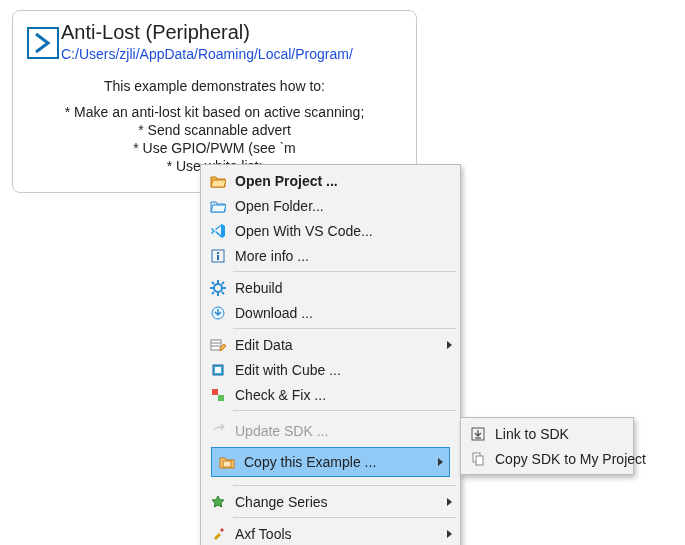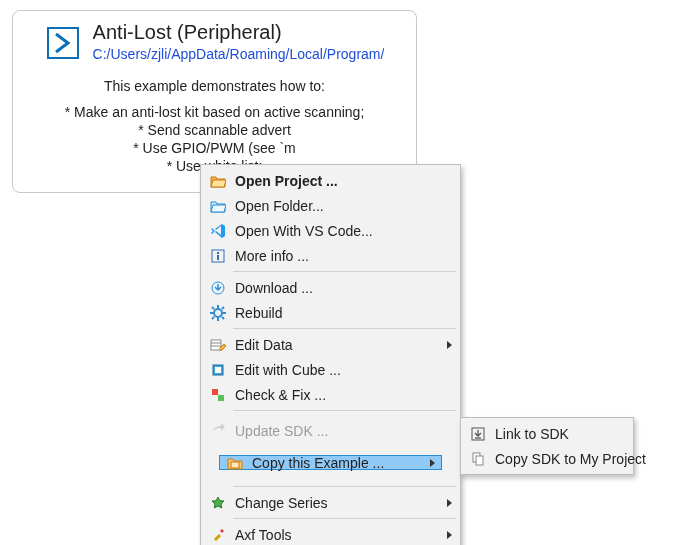--- a/index.html
+++ b/index.html
@@ -19,22 +19,20 @@
     border: 1px solid #c8c8c8;
     border-radius: 8px;
     background: #fff;
     padding: 0 0 16px 0;
     overflow: hidden;
   }
   .card-header {
     display: flex;
     align-items: flex-start;
     padding: 10px 12px 6px 12px;
-    gap: 12px;
-    justify-content: center;
   }
   .card-icon {
     flex: 0 0 auto;
     width: 36px; height: 36px;
     display: flex; align-items: center; justify-content: center;
     margin-top: 4px;
   }
   .card-title {
     font-size: 20px;
     font-weight: 400;
@@ -86,22 +84,22 @@
   }
   .menu-item .mi-label {
     flex: 1 1 auto;
     white-space: nowrap;
   }
   .menu-item.bold .mi-label { font-weight: 700; }
   .menu-item.disabled .mi-label { color: #9c9c9c; margin-top: 9px; }
   .menu-item.highlight {
     background: #91c9f7;
     border: 1px solid #2a8dd4;
-    height: 15px;
-    margin: 16px;
+    height: 30px;
+    margin: 8px;
   }
   .menu-item .submenu-arrow {
     position: absolute;
     right: 6px; top: 50%; transform: translateY(-50%);
     width: 0; height: 0;
     border-top: 4px solid transparent;
     border-bottom: 4px solid transparent;
     border-left: 5px solid #333;
   }
   .menu-sep {
@@ -175,47 +173,47 @@
           <rect x="6" y="6" width="2" height="5" fill="#2a6fb3"></rect>
         </svg>
     </span>
     <span class="mi-label">More info ...</span>
   </div>
 
   <div class="menu-sep"></div>
 
   <div class="menu-item">
     <span class="mi-icon">
-      <svg width="14" height="14" viewBox="0 0 14 14">
-          <circle cx="7" cy="7" r="6" fill="#eaf4ff" stroke="#2a8dd4"></circle>
-          <path d="M7 3v5M4 6l3 3 3-3" fill="none" stroke="#2a8dd4" stroke-width="1.5"></path>
-        </svg>
-    </span>
-    <span class="mi-label">Download ...</span>
-  </div>
-
-  <div class="menu-item">
-    <span class="mi-icon">
       <svg width="16" height="16" viewBox="0 0 16 16">
           <circle cx="8" cy="8" r="4" fill="none" stroke="#2a8dd4" stroke-width="2"></circle>
           <g stroke="#2a8dd4" stroke-width="2">
             <line x1="8" y1="0" x2="8" y2="3"></line>
             <line x1="8" y1="13" x2="8" y2="16"></line>
             <line x1="0" y1="8" x2="3" y2="8"></line>
             <line x1="13" y1="8" x2="16" y2="8"></line>
             <line x1="2" y1="2" x2="4" y2="4"></line>
             <line x1="12" y1="12" x2="14" y2="14"></line>
             <line x1="12" y1="4" x2="14" y2="2"></line>
             <line x1="2" y1="14" x2="4" y2="12"></line>
           </g>
         </svg>
     </span>
     <span class="mi-label">Rebuild</span>
   </div>
 
+  <div class="menu-item">
+    <span class="mi-icon">
+      <svg width="14" height="14" viewBox="0 0 14 14">
+          <circle cx="7" cy="7" r="6" fill="#eaf4ff" stroke="#2a8dd4"></circle>
+          <path d="M7 3v5M4 6l3 3 3-3" fill="none" stroke="#2a8dd4" stroke-width="1.5"></path>
+        </svg>
+    </span>
+    <span class="mi-label">Download ...</span>
+  </div>
+
   <div class="menu-sep"></div>
 
   <div class="menu-item">
     <span class="mi-icon">
       <svg width="16" height="14" viewBox="0 0 16 14">
           <rect x="1" y="2" width="10" height="10" fill="#fff" stroke="#888"></rect>
           <line x1="1" y1="5" x2="11" y2="5" stroke="#888"></line>
           <line x1="1" y1="8" x2="11" y2="8" stroke="#888"></line>
           <path d="M10 10l4-4 2 2-4 4-2 .5z" fill="#f7b955" stroke="#c77c12"></path>
         </svg>

